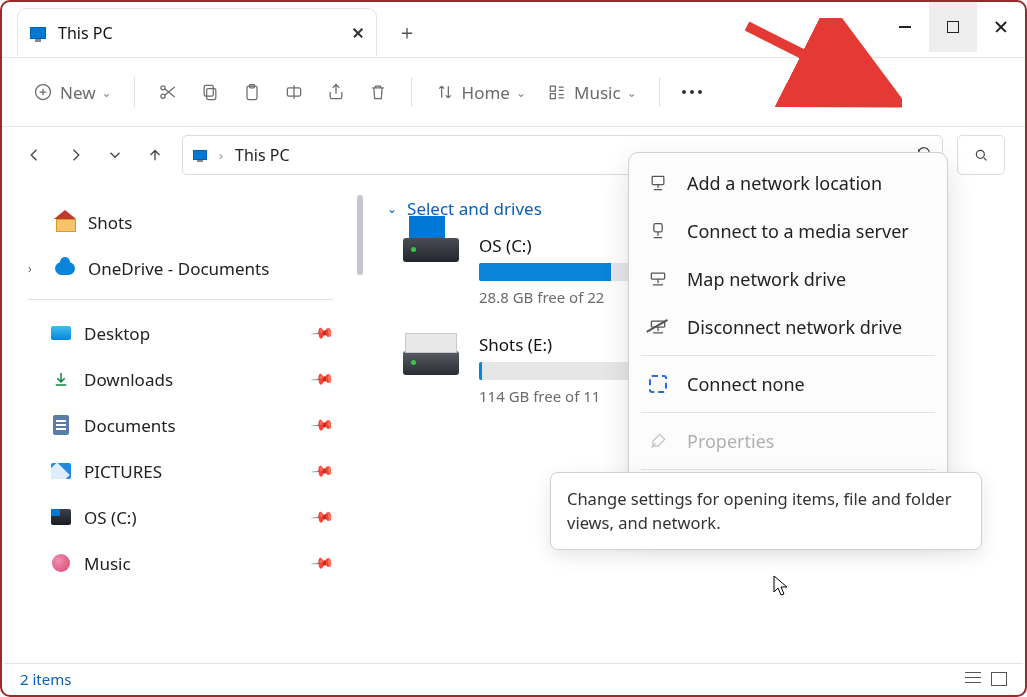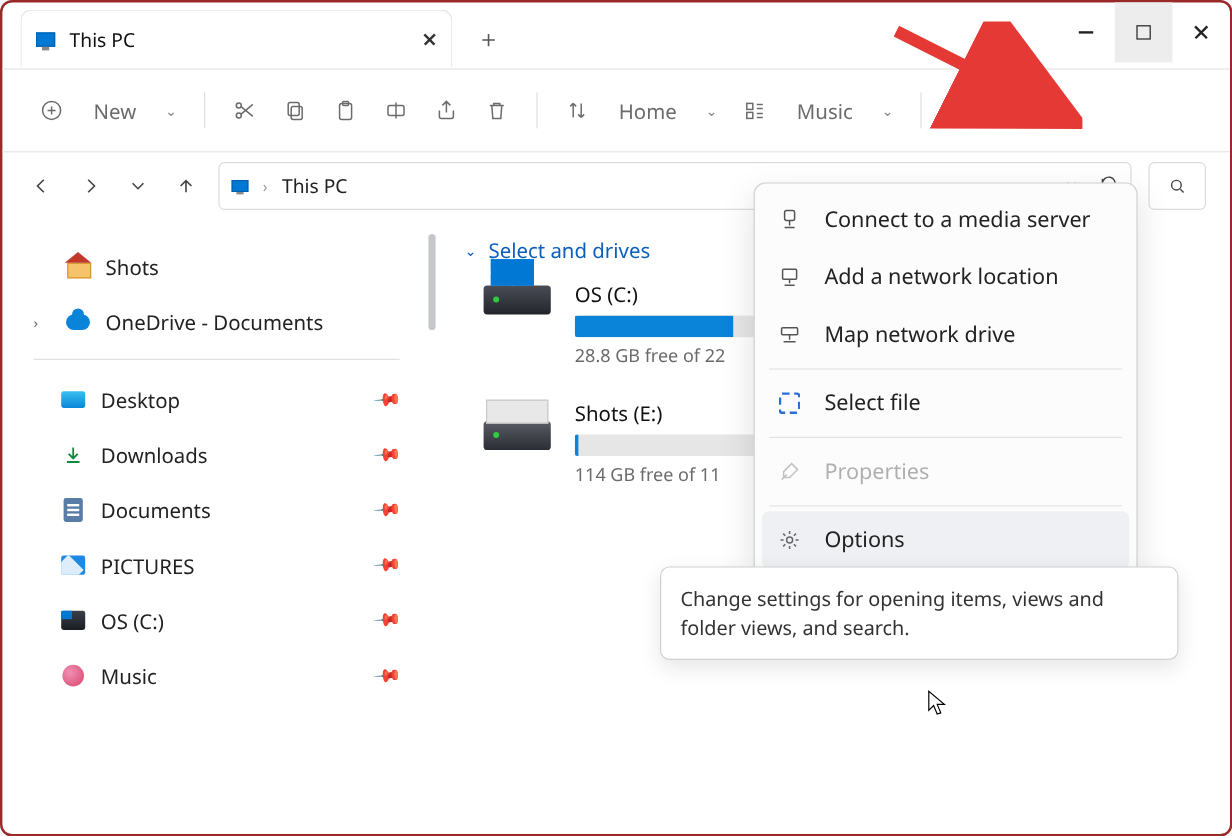--- a/index.html
+++ b/index.html
@@ -39,21 +39,21 @@
   .wx{width:14px;height:14px;position:relative;}
   .wx::before,.wx::after{content:"";position:absolute;left:0;top:6px;width:14px;height:1.5px;background:#222;}
   .wx::before{transform:rotate(45deg);} .wx::after{transform:rotate(-45deg);}
   .wbtn.max{background:#ededed;}
 
   
   .toolbar{
     height:70px;border-top:1px solid #e5e5e5;border-bottom:1px solid #e5e5e5;
     display:flex;align-items:center;padding:0 20px;gap:0;color:#6b6b6b;
   }
-  .tbtn{display:flex;align-items:center;gap:24px;padding:6px 10px;border-radius:6px;font-size:17px;}
+  .tbtn{display:flex;align-items:center;gap:6px;padding:6px 10px;border-radius:6px;font-size:17px;}
   .tsep{width:1px;height:30px;background:#e0e0e0;margin:0 12px;}
   .ticon{width:22px;height:22px;display:flex;align-items:center;justify-content:center;color:#6b6b6b;}
   .ticon svg{width:20px;height:20px;stroke:currentColor;fill:none;stroke-width:1.5;}
   .chev{font-size:12px;color:#888;}
   .ticon.plus-circle svg circle{stroke:#6b6b6b}
   .dots{display:flex;gap:4px;}
   .dots span{width:4px;height:4px;background:#333;border-radius:50%;}
 
   
   .navrow{height:56px;display:flex;align-items:center;padding:0 20px;gap:14px;}
@@ -419,55 +419,71 @@
           <div class="drive-name">Shots (E:)</div>
           <div class="bar">
               <div class="fill" style="width:2%"></div>
             </div>
           <div class="drive-free">114 GB free of 11</div>
         </div>
       </div>
     </div>
   </div>
 
+  <div class="status">
+    <span>2 items</span>
+    <span class="viewtoggles">
+      <span class="vt list"></span>
+      <span class="vt tile"></span>
+    </span>
+  </div>
 
   <div class="menu">
     <div class="mrow">
       <span class="mic">
           <svg viewBox="0 0 24 24">
+            <rect x="5" y="4" width="14" height="10" rx="1"></rect>
+            <path d="M12 14v4M7 20h10"></path>
+          </svg>
+        </span>
+      <span>Add a network location</span>
+    </div>
+    <div class="mrow">
+      <span class="mic">
+          <svg viewBox="0 0 24 24">
             <rect x="7" y="3" width="10" height="10" rx="2"></rect>
             <path d="M12 13v5M7 20h10"></path>
           </svg>
         </span>
       <span>Connect to a media server</span>
     </div>
     <div class="mrow">
       <span class="mic">
           <svg viewBox="0 0 24 24">
-            <rect x="5" y="4" width="14" height="10" rx="1"></rect>
-            <path d="M12 14v4M7 20h10"></path>
-          </svg>
-        </span>
-      <span>Add a network location</span>
-    </div>
-    <div class="mrow">
-      <span class="mic">
-          <svg viewBox="0 0 24 24">
             <rect x="4" y="5" width="16" height="7" rx="1"></rect>
             <path d="M12 12v5M6 19h12"></path>
           </svg>
         </span>
       <span>Map network drive</span>
+    </div>
+    <div class="mrow">
+      <span class="mic strike">
+          <svg viewBox="0 0 24 24">
+            <rect x="4" y="5" width="16" height="7" rx="1"></rect>
+            <path d="M12 12v5M6 19h12"></path>
+          </svg>
+        </span>
+      <span>Disconnect network drive</span>
     </div>
     <div class="msep"></div>
     <div class="mrow">
       <span class="mic">
           <span class="sel"></span>
         </span>
-      <span>Select file</span>
+      <span>Connect none</span>
     </div>
     <div class="msep"></div>
     <div class="mrow" style="opacity:.35">
       <span class="mic">
           <svg viewBox="0 0 24 24">
             <path d="M4 20l5-5M14 4l6 6-8 8H6v-6z"></path>
           </svg>
         </span>
       <span>Properties</span>
     </div>
@@ -476,21 +492,21 @@
       <span class="mic gear">
           <svg viewBox="0 0 24 24">
             <circle cx="12" cy="12" r="3"></circle>
             <path d="M12 3v3M12 18v3M3 12h3M18 12h3M5.6 5.6l2.1 2.1M16.3 16.3l2.1 2.1M18.4 5.6l-2.1 2.1M7.7 16.3l-2.1 2.1"></path>
           </svg>
         </span>
       <span>Options</span>
     </div>
   </div>
 
-  <div class="tooltip">Change settings for opening items, views and folder views, and search.</div>
+  <div class="tooltip">Change settings for opening items, file and folder views, and network.</div>
 
   <div class="arrow">
     <svg viewBox="0 0 160 90">
         <defs>
           <marker id="ah" markerWidth="12" markerHeight="12" refX="9" refY="6" orient="auto">
             <path d="M0 0L12 6L0 12z" fill="#e53935"></path>
           </marker>
         </defs>
         <path d="M5 8 L140 76" stroke="#e53935" stroke-width="10" marker-end="url(#ah)"></path>
       </svg>

